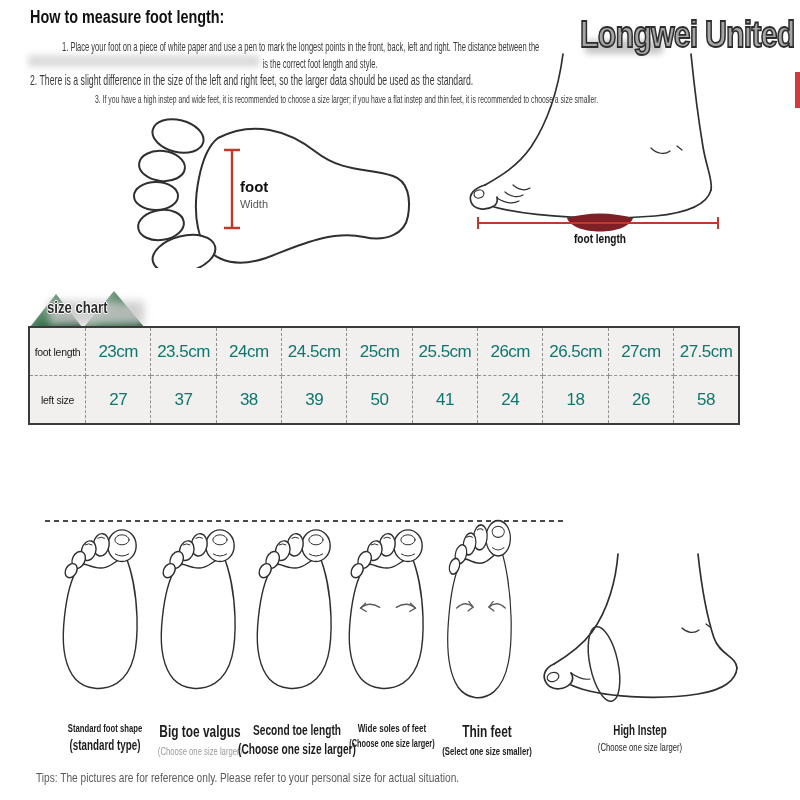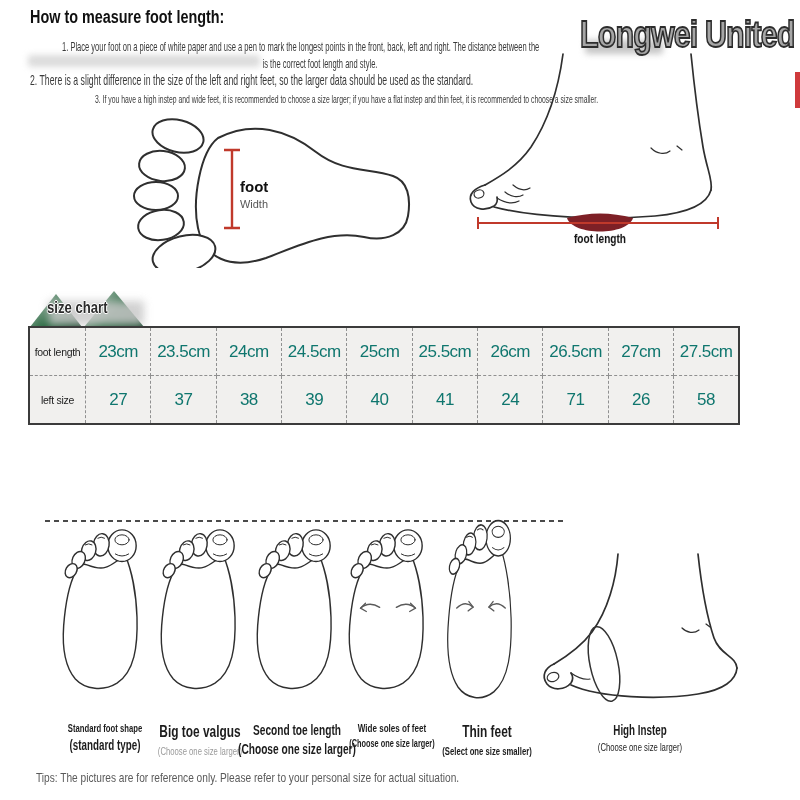--- a/index.html
+++ b/index.html
@@ -157,24 +157,24 @@
       <td>26.5cm</td>
       <td>27cm</td>
       <td>27.5cm</td>
     </tr>
     <tr>
       <th>left size</th>
       <td>27</td>
       <td>37</td>
       <td>38</td>
       <td>39</td>
-      <td>40</td>
+      <td>50</td>
       <td>41</td>
       <td>24</td>
-      <td>71</td>
+      <td>18</td>
       <td>26</td>
       <td>58</td>
     </tr>
   </tbody>
     </table>
 
   <div class="abs toe-dash-line"></div>
 
   <svg class="abs" style="left:52px;top:516px" width="100" height="186" viewBox="0 0 120 200">
       <use href="#ftshape"></use>

